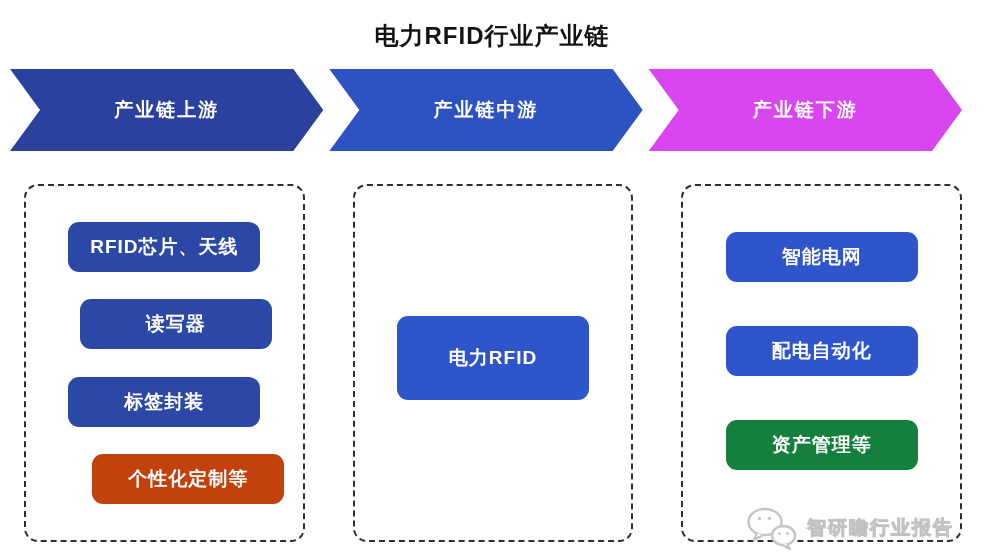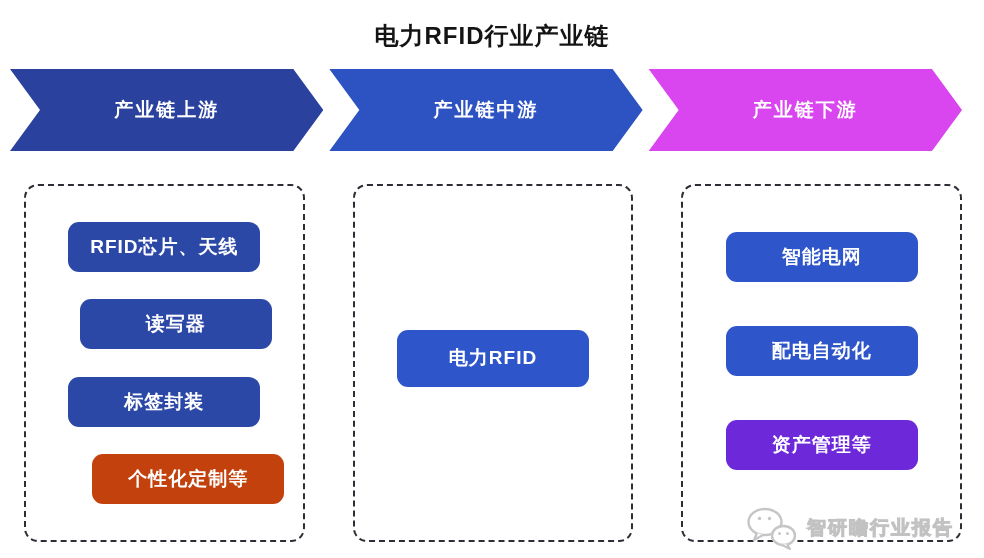--- a/index.html
+++ b/index.html
@@ -64,21 +64,21 @@
     height: 50px;
     border-radius: 11px;
     display: flex;
     align-items: center;
     justify-content: center;
     color: #ffffff;
     font-size: 19px;
     font-weight: bold;
     letter-spacing: 1px;
   }
-  .item.tall { height: 57px; margin-bottom: 10px; }
+  .item.tall { height: 84px; margin-bottom: 10px; }
   
   .watermark {
     position: absolute;
     right: 30px;
     bottom: 8px;
     display: flex;
     align-items: center;
     gap: 8px;
     pointer-events: none;
   }
@@ -120,21 +120,21 @@
       <div class="item" style="background-color: #c2410c; margin-left: 48px;">个性化定制等</div>
     </div>
 
     <div class="col col-mid">
       <div class="item tall" style="background-color: rgb(46, 85, 201);">电力RFID</div>
     </div>
 
     <div class="col col-down">
       <div class="item" style="background-color: rgb(46, 85, 201);">智能电网</div>
       <div class="item" style="background-color: rgb(46, 85, 201);">配电自动化</div>
-      <div class="item" style="background-color: #6d28d9;">资产管理等</div>
+      <div class="item" style="background-color: #15803d;">资产管理等</div>
     </div>
 
   </div>
 
   <div class="watermark">
     <svg width="54" height="44" viewBox="0 0 54 44" fill="none">
       <ellipse cx="20" cy="16" rx="16.5" ry="13" stroke="#c6c6c6" stroke-width="2.4" fill="#ffffff"></ellipse>
       <path d="M12 27 L9 34 L18 29" stroke="#c6c6c6" stroke-width="2.4" fill="#ffffff" stroke-linejoin="round"></path>
       <circle cx="14.5" cy="12.5" r="1.7" fill="#c6c6c6"></circle>
       <circle cx="24.5" cy="12.5" r="1.7" fill="#c6c6c6"></circle>

